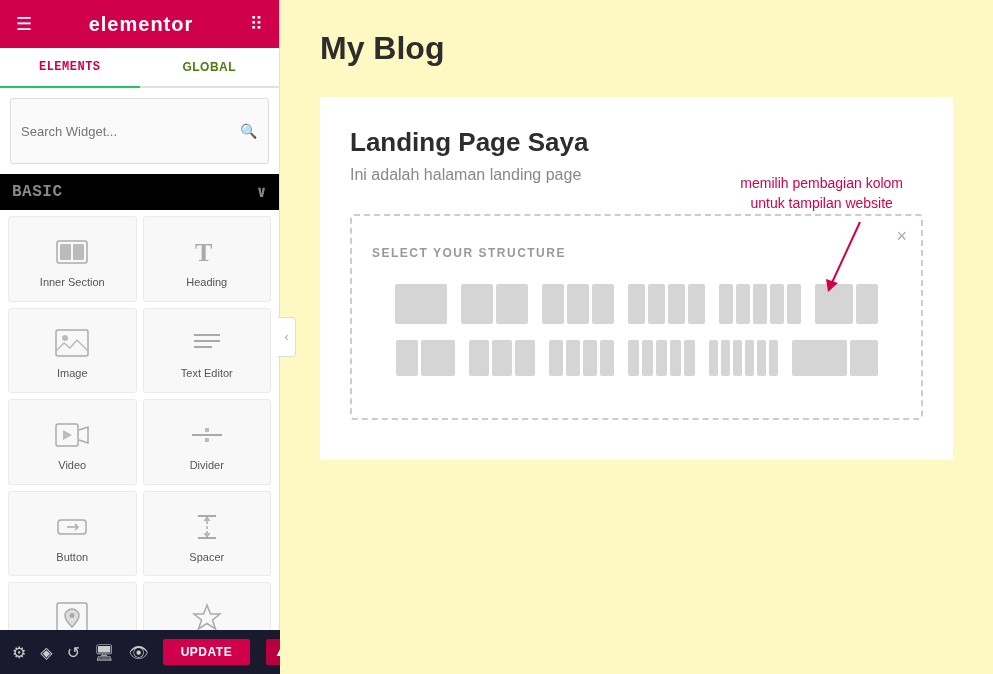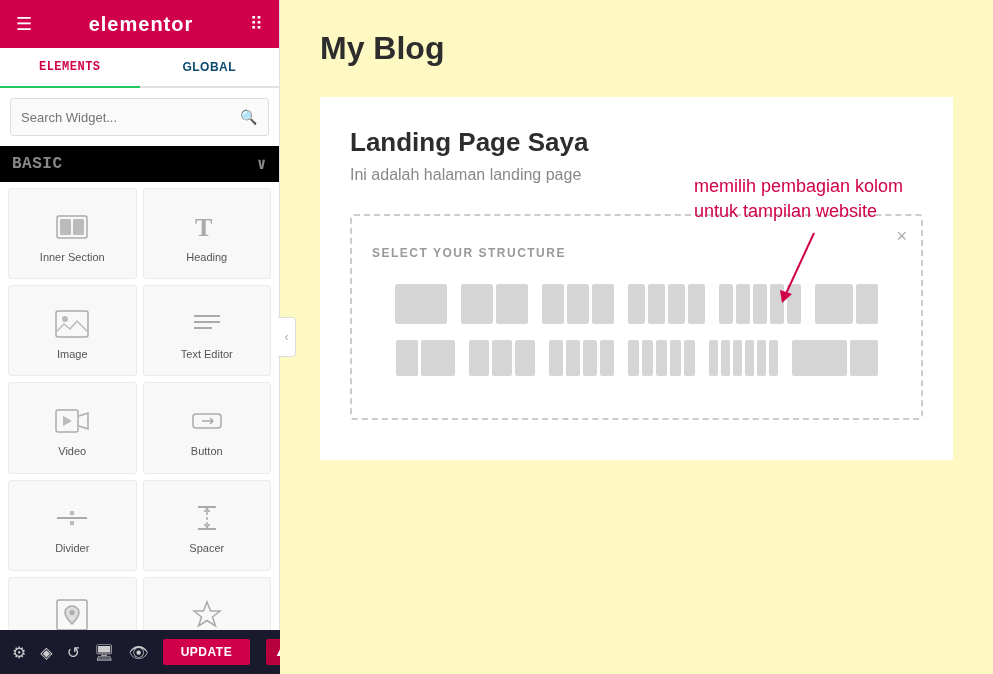--- a/index.html
+++ b/index.html
@@ -32,38 +32,38 @@
     .sidebar-tabs {
       display: flex;
       border-bottom: 2px solid #e0e0e0;
     }
     .sidebar-tab {
       flex: 1;
       text-align: center;
       padding: 12px 0;
       font-size: 12px;
       font-weight: 600;
-      color: #0c4a6e;
+      color: #4d7c0f;
       cursor: pointer;
       letter-spacing: 0.5px;
     }
     .sidebar-tab.active {
       color: #d1004b;
       border-bottom: 2px solid #22c55e;
       margin-bottom: -2px;
       font-family: Liberation Mono, monospace;
     }
 
     .search-bar {
       display: flex;
       align-items: center;
       margin: 10px 10px;
       border: 1px solid #ddd;
       border-radius: 3px;
-      padding: 10px 10px;
+      padding: 24px 10px;
       background: #fafafa;
     }
     .search-bar input {
       border: none;
       background: transparent;
       outline: none;
       flex: 1;
       font-size: 13px;
       color: #555;
     }
@@ -231,23 +231,23 @@
     
     .opt1 .struct-block { width: 52px; }
     .opt2 .struct-block { width: 32px; }
     .opt3 .struct-block { width: 22px; }
     .opt4 .struct-block { width: 17px; }
     .opt5 .struct-block { width: 17px; }
     .opt12-a { width: 55px; height: 36px; background: #d5d5d5; border-radius: 2px; }
     .opt12-b { width: 28px; height: 36px; background: #d5d5d5; border-radius: 2px; }
     .annotation-text {
       color: #d1004b;
-      font-size: 18px;
+      font-size: 14px;
       font-weight: 500;
-      text-align: left;
+      text-align: center;
       max-width: 220px;
       line-height: 1.4;
       margin-bottom: 4px;
     }
 
     
     .bottom-bar {
       position: absolute;
       bottom: 0;
       left: 0;
@@ -360,37 +360,37 @@
           <polyline points="24,10 33,7 33,23 24,20" stroke="#aaa" stroke-width="1.5" fill="none"></polyline>
           <polygon points="8,10 8,20 17,15" fill="#bbb"></polygon>
         </svg>
       </div>
       <span class="widget-label">Video</span>
     </div>
 
     <div class="widget-item">
       <div class="widget-icon">
         <svg width="34" height="30" viewBox="0 0 34 30" fill="none">
+          <line x1="2" y1="15" x2="32" y2="15" stroke="#aaa" stroke-width="2"></line>
+          <polygon points="15,8 19,8 19,12 15,12" fill="#bbb"></polygon>
+          <polygon points="15,18 19,18 19,22 15,22" fill="#bbb"></polygon>
+        </svg>
+      </div>
+      <span class="widget-label">Divider</span>
+    </div>
+
+    <div class="widget-item">
+      <div class="widget-icon">
+        <svg width="34" height="30" viewBox="0 0 34 30" fill="none">
           <rect x="3" y="8" width="28" height="14" rx="3" stroke="#aaa" stroke-width="1.5" fill="none"></rect>
           <line x1="12" y1="15" x2="22" y2="15" stroke="#aaa" stroke-width="1.5"></line>
           <polyline points="20,12 23,15 20,18" stroke="#aaa" stroke-width="1.5" fill="none"></polyline>
         </svg>
       </div>
       <span class="widget-label">Button</span>
-    </div>
-
-    <div class="widget-item">
-      <div class="widget-icon">
-        <svg width="34" height="30" viewBox="0 0 34 30" fill="none">
-          <line x1="2" y1="15" x2="32" y2="15" stroke="#aaa" stroke-width="2"></line>
-          <polygon points="15,8 19,8 19,12 15,12" fill="#bbb"></polygon>
-          <polygon points="15,18 19,18 19,22 15,22" fill="#bbb"></polygon>
-        </svg>
-      </div>
-      <span class="widget-label">Divider</span>
     </div>
 
     <div class="widget-item">
       <div class="widget-icon">
         <svg width="34" height="30" viewBox="0 0 34 30" fill="none">
           <line x1="17" y1="4" x2="17" y2="26" stroke="#aaa" stroke-width="1.5" stroke-dasharray="3,2"></line>
           <line x1="8" y1="4" x2="26" y2="4" stroke="#aaa" stroke-width="2"></line>
           <line x1="8" y1="26" x2="26" y2="26" stroke="#aaa" stroke-width="2"></line>
           <polyline points="14,9 17,5 20,9" fill="#bbb" stroke="#aaa" stroke-width="1"></polyline>
           <polyline points="14,21 17,25 20,21" fill="#bbb" stroke="#aaa" stroke-width="1"></polyline>

